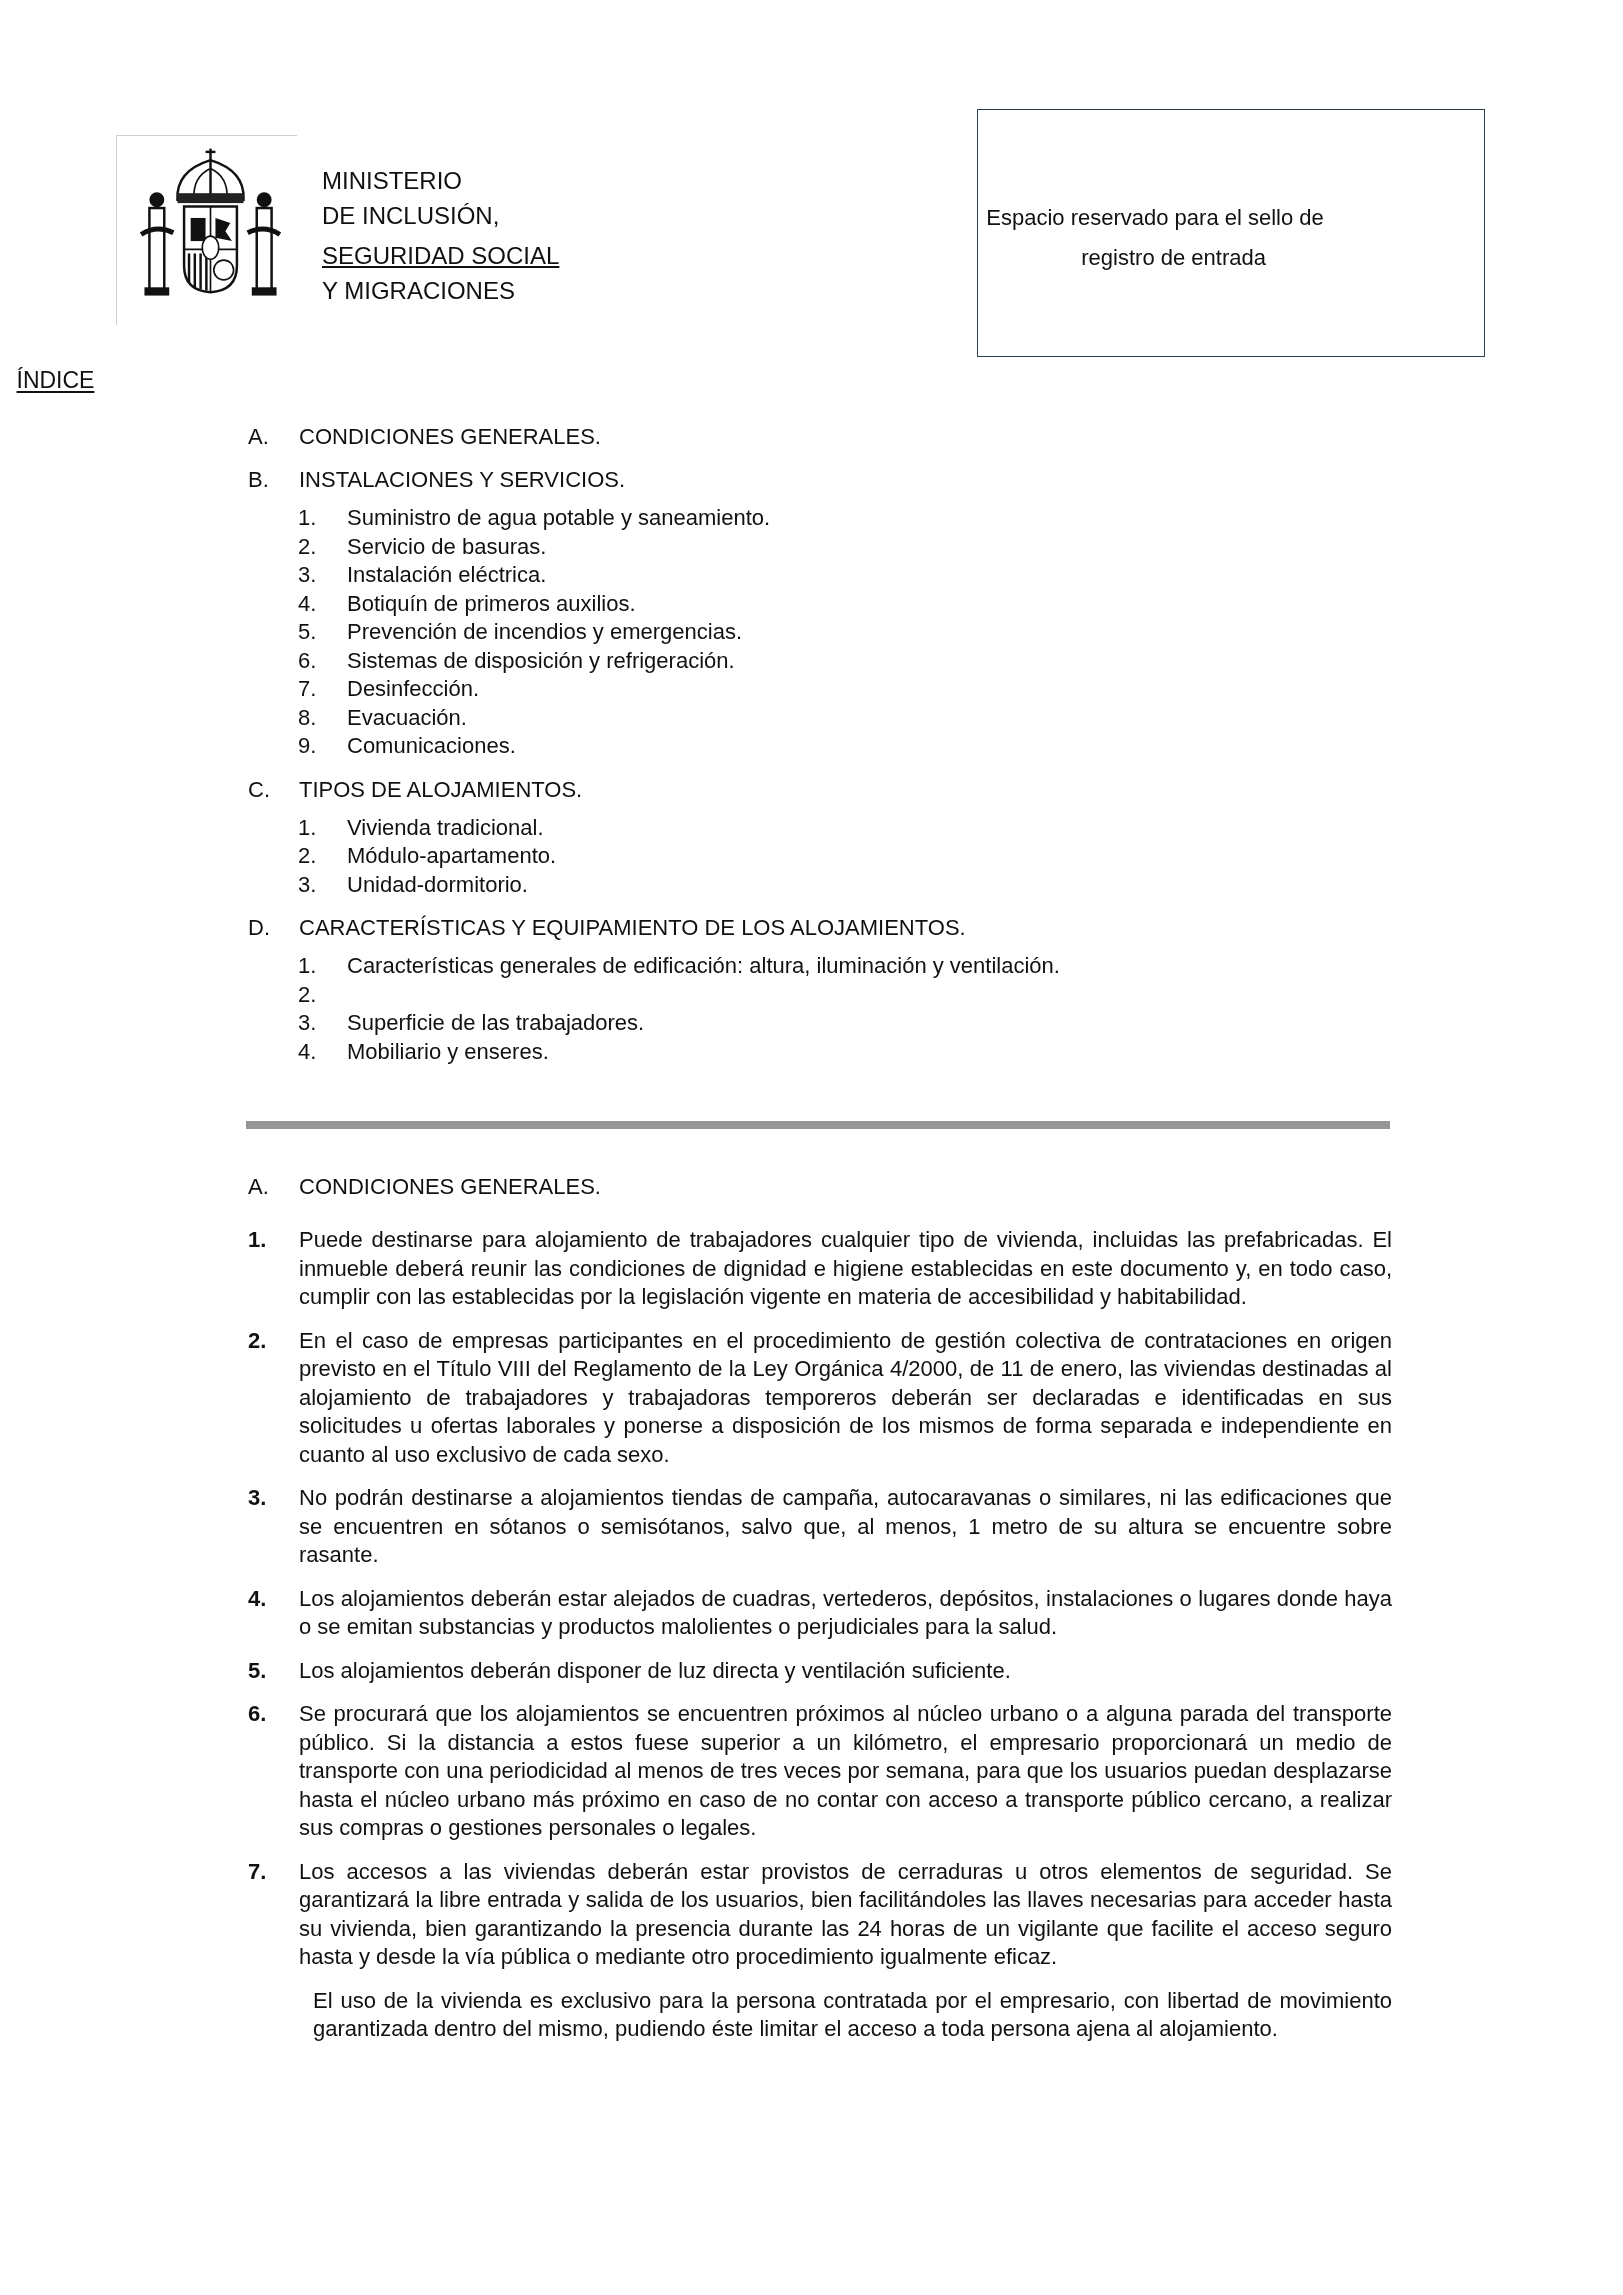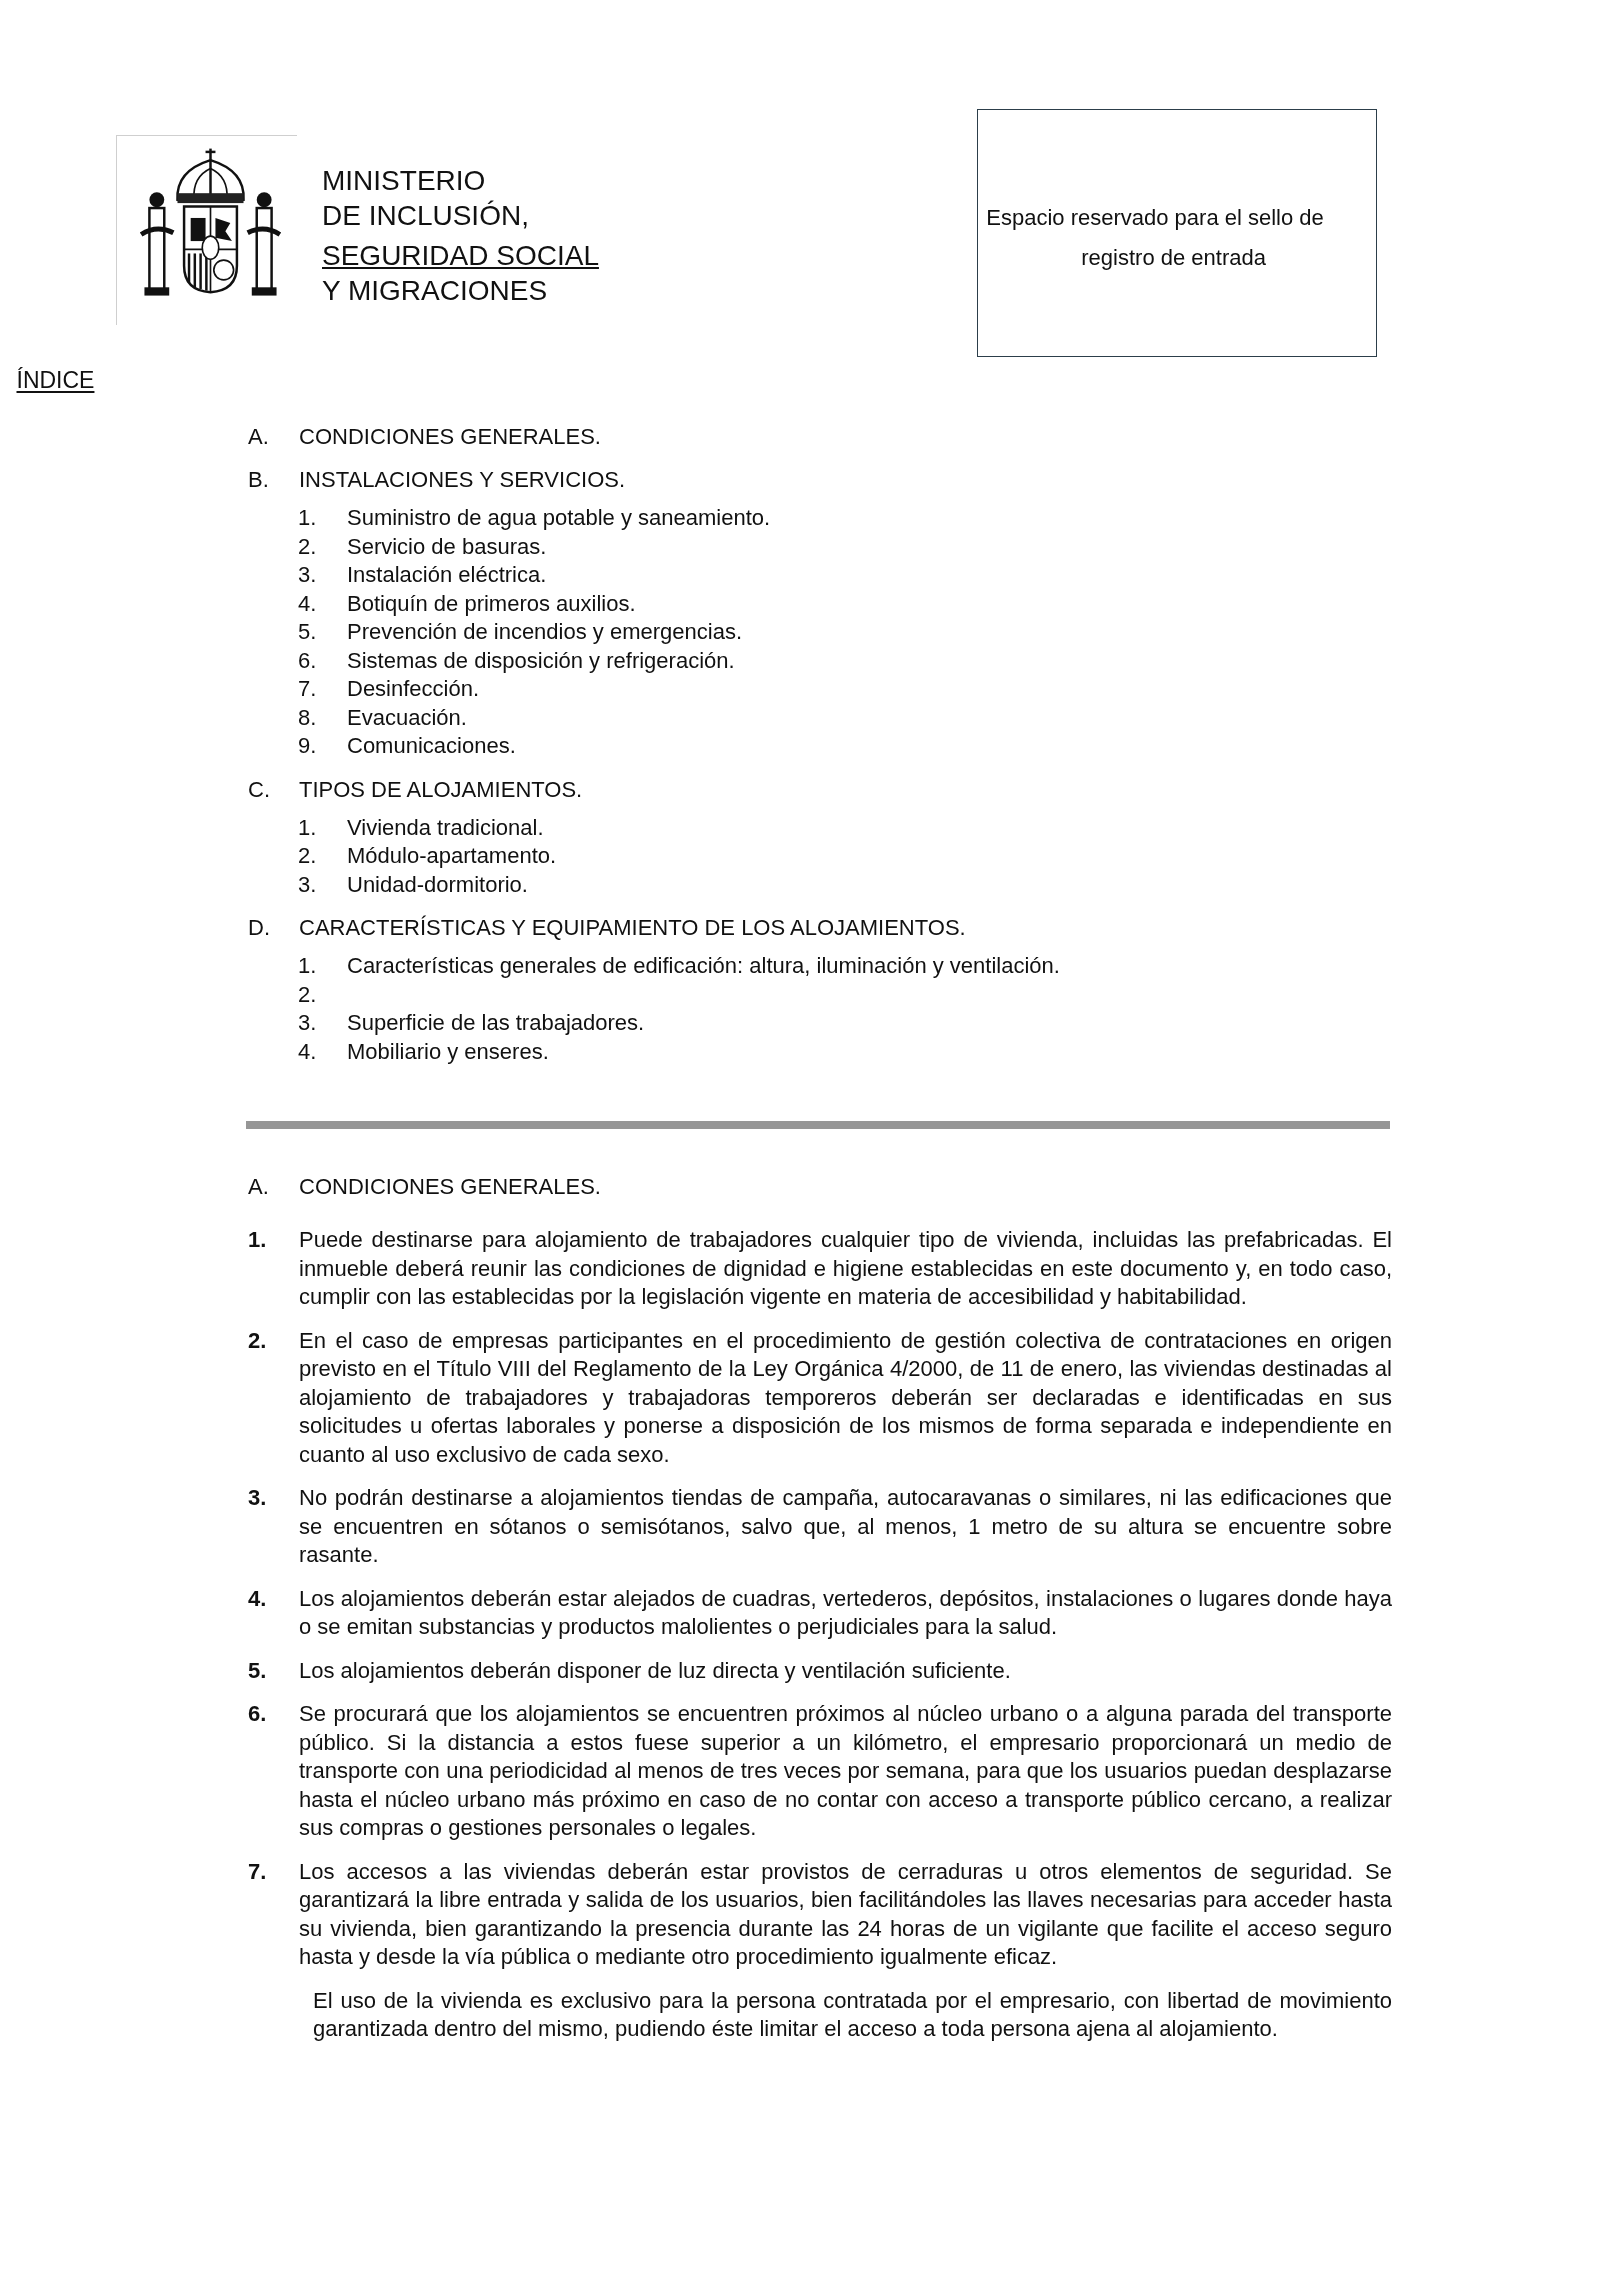--- a/index.html
+++ b/index.html
@@ -4,24 +4,24 @@
 <style>
   html, body { margin:0; padding:0; background:#ffffff; }
   body { width:1623px; height:2295px; position:relative; overflow:hidden;
          font-family:"Liberation Sans", sans-serif; color:#111; }
   .abs { position:absolute; }
 
   
   .logo-frame { left:116px; top:135px; width:180px; height:189px;
                 border-top:1.7px solid #cfcfcf; border-left:1.7px solid #cfcfcf; }
   .crest { left:136px; top:142px; width:149px; height:161px; }
-  .ministry { left:322px; top:162px; font-size:28px; line-height:38px; }
+  .ministry { left:322px; top:162px; font-size:24px; line-height:38px; }
   .ministry div { height:35px; }
   .ministry .l3 { margin-top:5px;text-decoration:underline; }
-  .stamp { left:977px; top:109px; width:400px; height:248px;
+  .stamp { left:977px; top:109px; width:508px; height:248px;
            border:1.7px solid #2c3e4a; box-sizing:border-box; }
   .stamp-text { position:absolute; left:8.3px; top:88px; width:430px; font-size:22px; line-height:40px; }
   .stamp-text .s1 { padding-left:0; }
   .stamp-text .s2 { padding-left:95px; }
 
   
   .index-title { left:0; width:1623px; top:367px; text-align:left; font-size:23px; }
   .index-title span { text-decoration:underline; text-underline-offset:3.3px; margin-left:16.5px; }
   .toc { left:248px; top:423px; width:1158px; font-size:22px; }
   .toc-sec { display:flex; height:28px; line-height:28px; margin-bottom:15px; }

